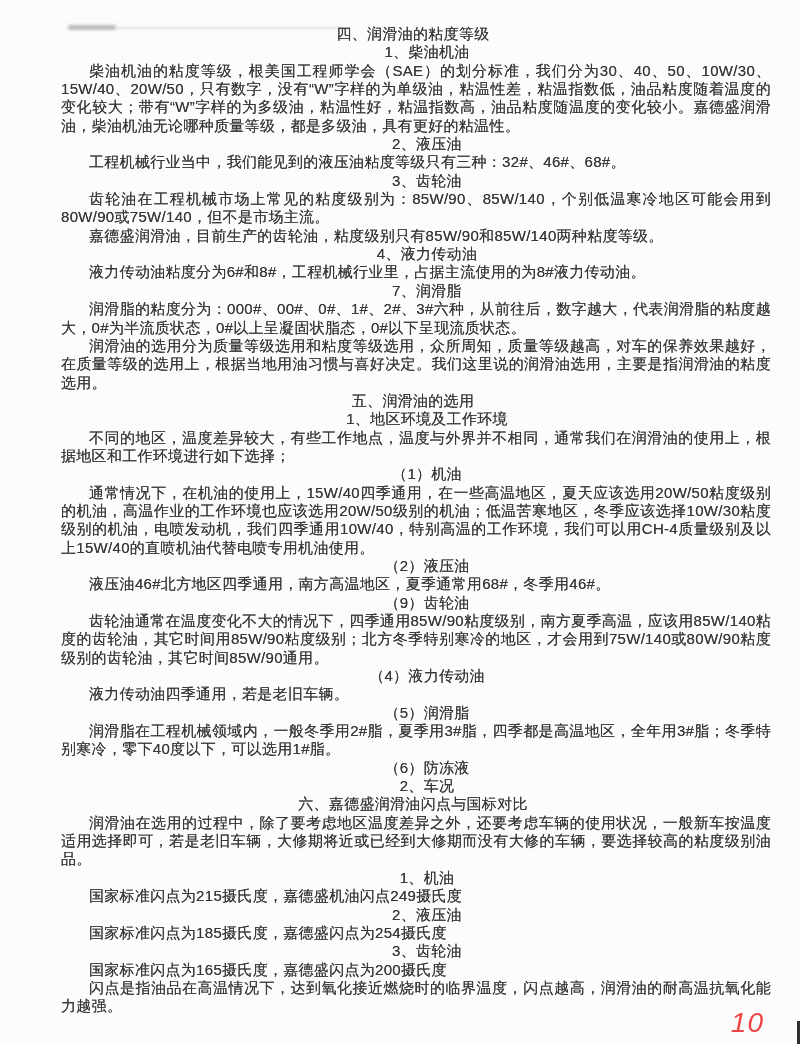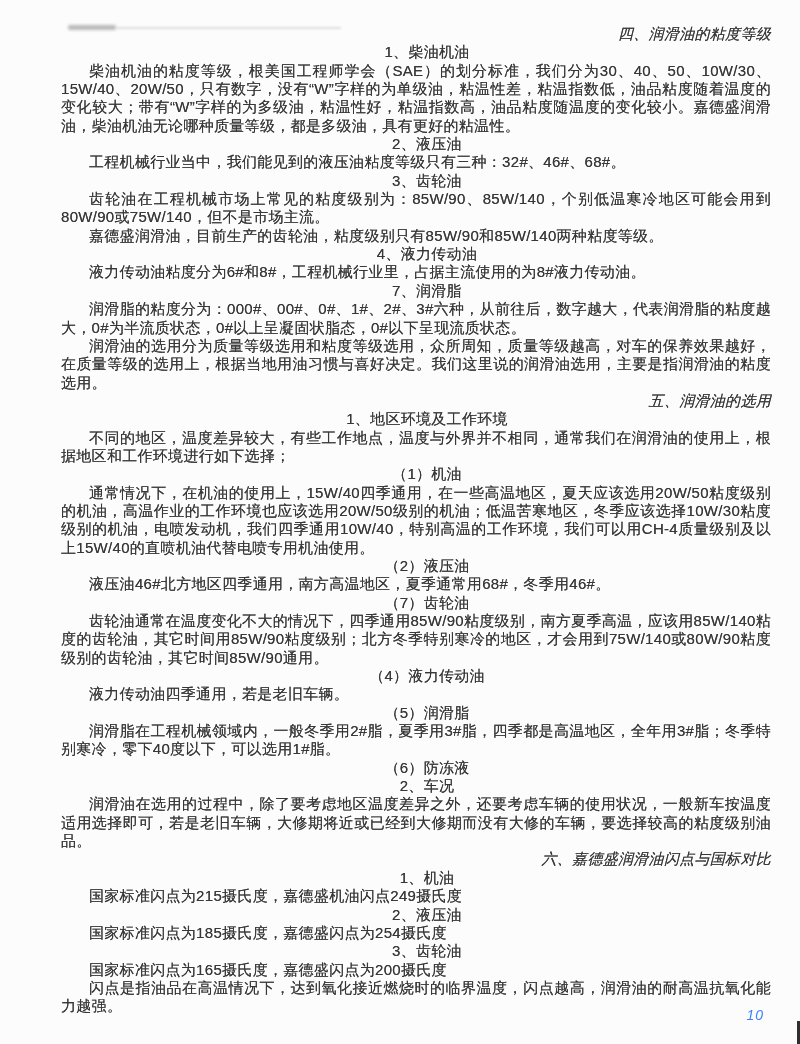--- a/index.html
+++ b/index.html
@@ -20,30 +20,30 @@
     left: 55px;
     top: 25px;
     width: 716px;
     font-size: 15px;
     line-height: 18.35px;
     color: #383838;
     letter-spacing: 0.3px;
     text-shadow: 0 0 0.5px rgba(56,56,56,0.85);
   }
   .block { margin: 0; }
-  .block.h1 { text-indent: 0; text-align: right; font-style: italic; }
+  .block.h1 { text-indent: 0; text-align: center; }
   .block.h2 { text-indent: 28px; text-align: center; }
   .block.p  { text-indent: 28px; text-align: justify; text-justify: inter-ideograph; margin-left: 6px; }
   .page-number {
     position: absolute;
     right: 36px;
     top: 1007px;
-    font-size: 14px;
+    font-size: 28px;
     font-style: italic;
-    color: #3b82f6;
+    color: #ef4444;
     letter-spacing: 1px;
   }
   .artifact-smudge {
     position: absolute;
     left: 68px;
     top: 25px;
     width: 48px;
     height: 5px;
     background: #b9b9b9;
     filter: blur(1.5px);
@@ -87,30 +87,30 @@
       <div class="block h2">7、润滑脂</div>
       <div class="block p">润滑脂的粘度分为：000#、00#、0#、1#、2#、3#六种，从前往后，数字越大，代表润滑脂的粘度越大，0#为半流质状态，0#以上呈凝固状脂态，0#以下呈现流质状态。</div>
       <div class="block p">润滑油的选用分为质量等级选用和粘度等级选用，众所周知，质量等级越高，对车的保养效果越好，在质量等级的选用上，根据当地用油习惯与喜好决定。我们这里说的润滑油选用，主要是指润滑油的粘度选用。</div>
       <div class="block h1">五、润滑油的选用</div>
       <div class="block h2">1、地区环境及工作环境</div>
       <div class="block p">不同的地区，温度差异较大，有些工作地点，温度与外界并不相同，通常我们在润滑油的使用上，根据地区和工作环境进行如下选择；</div>
       <div class="block h2">（1）机油</div>
       <div class="block p">通常情况下，在机油的使用上，15W/40四季通用，在一些高温地区，夏天应该选用20W/50粘度级别的机油，高温作业的工作环境也应该选用20W/50级别的机油；低温苦寒地区，冬季应该选择10W/30粘度级别的机油，电喷发动机，我们四季通用10W/40，特别高温的工作环境，我们可以用CH-4质量级别及以上15W/40的直喷机油代替电喷专用机油使用。</div>
       <div class="block h2">（2）液压油</div>
       <div class="block p">液压油46#北方地区四季通用，南方高温地区，夏季通常用68#，冬季用46#。</div>
-      <div class="block h2">（7）齿轮油</div>
+      <div class="block h2">（9）齿轮油</div>
       <div class="block p">齿轮油通常在温度变化不大的情况下，四季通用85W/90粘度级别，南方夏季高温，应该用85W/140粘度的齿轮油，其它时间用85W/90粘度级别；北方冬季特别寒冷的地区，才会用到75W/140或80W/90粘度级别的齿轮油，其它时间85W/90通用。</div>
       <div class="block h2">（4）液力传动油</div>
       <div class="block p">液力传动油四季通用，若是老旧车辆。</div>
       <div class="block h2">（5）润滑脂</div>
       <div class="block p">润滑脂在工程机械领域内，一般冬季用2#脂，夏季用3#脂，四季都是高温地区，全年用3#脂；冬季特别寒冷，零下40度以下，可以选用1#脂。</div>
       <div class="block h2">（6）防冻液</div>
       <div class="block h2">2、车况</div>
+      <div class="block h1">六、嘉德盛润滑油闪点与国标对比</div>
       <div class="block p">润滑油在选用的过程中，除了要考虑地区温度差异之外，还要考虑车辆的使用状况，一般新车按温度适用选择即可，若是老旧车辆，大修期将近或已经到大修期而没有大修的车辆，要选择较高的粘度级别油品。</div>
-      <div class="block h1">六、嘉德盛润滑油闪点与国标对比</div>
       <div class="block h2">1、机油</div>
       <div class="block p">国家标准闪点为215摄氏度，嘉德盛机油闪点249摄氏度</div>
       <div class="block h2">2、液压油</div>
       <div class="block p">国家标准闪点为185摄氏度，嘉德盛闪点为254摄氏度</div>
       <div class="block h2">3、齿轮油</div>
       <div class="block p">国家标准闪点为165摄氏度，嘉德盛闪点为200摄氏度</div>
       <div class="block p">闪点是指油品在高温情况下，达到氧化接近燃烧时的临界温度，闪点越高，润滑油的耐高温抗氧化能力越强。</div>
     </div>
   <div class="page-number">10</div>
   <div class="artifact-edge"></div>

